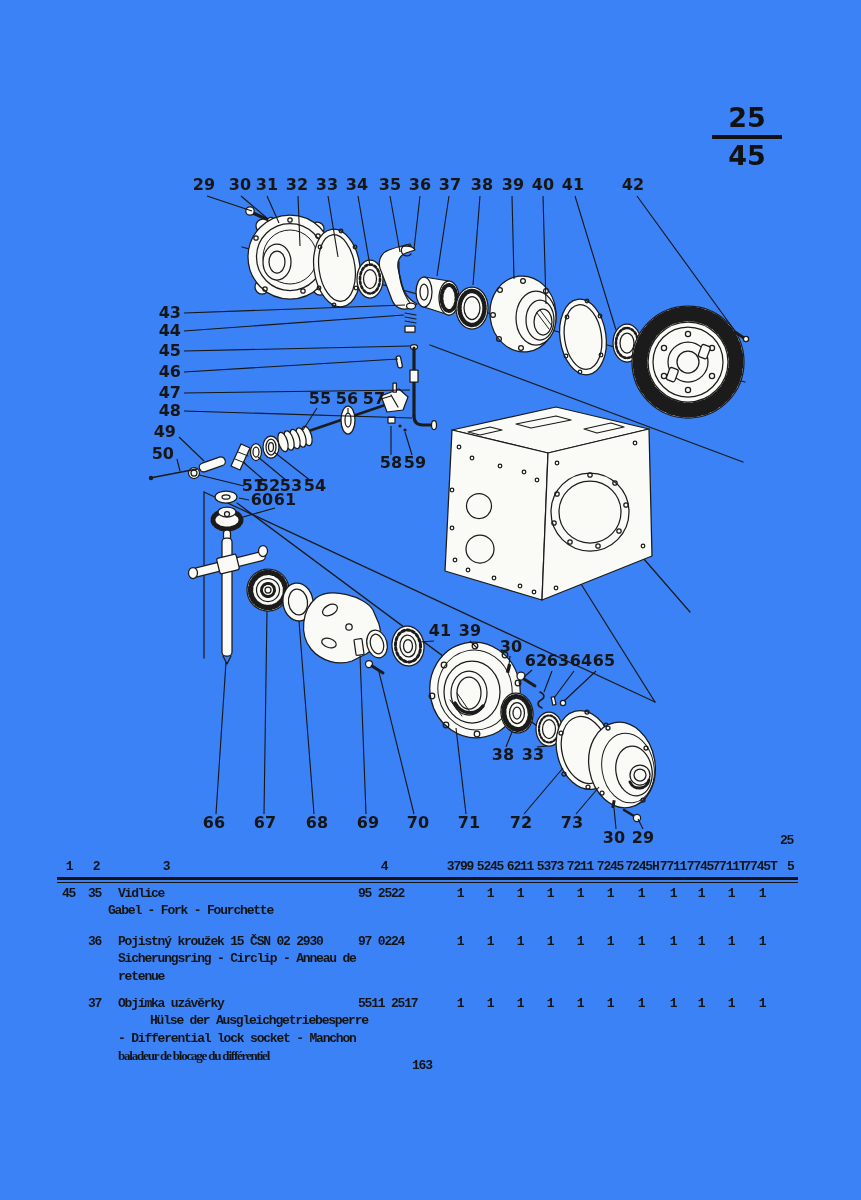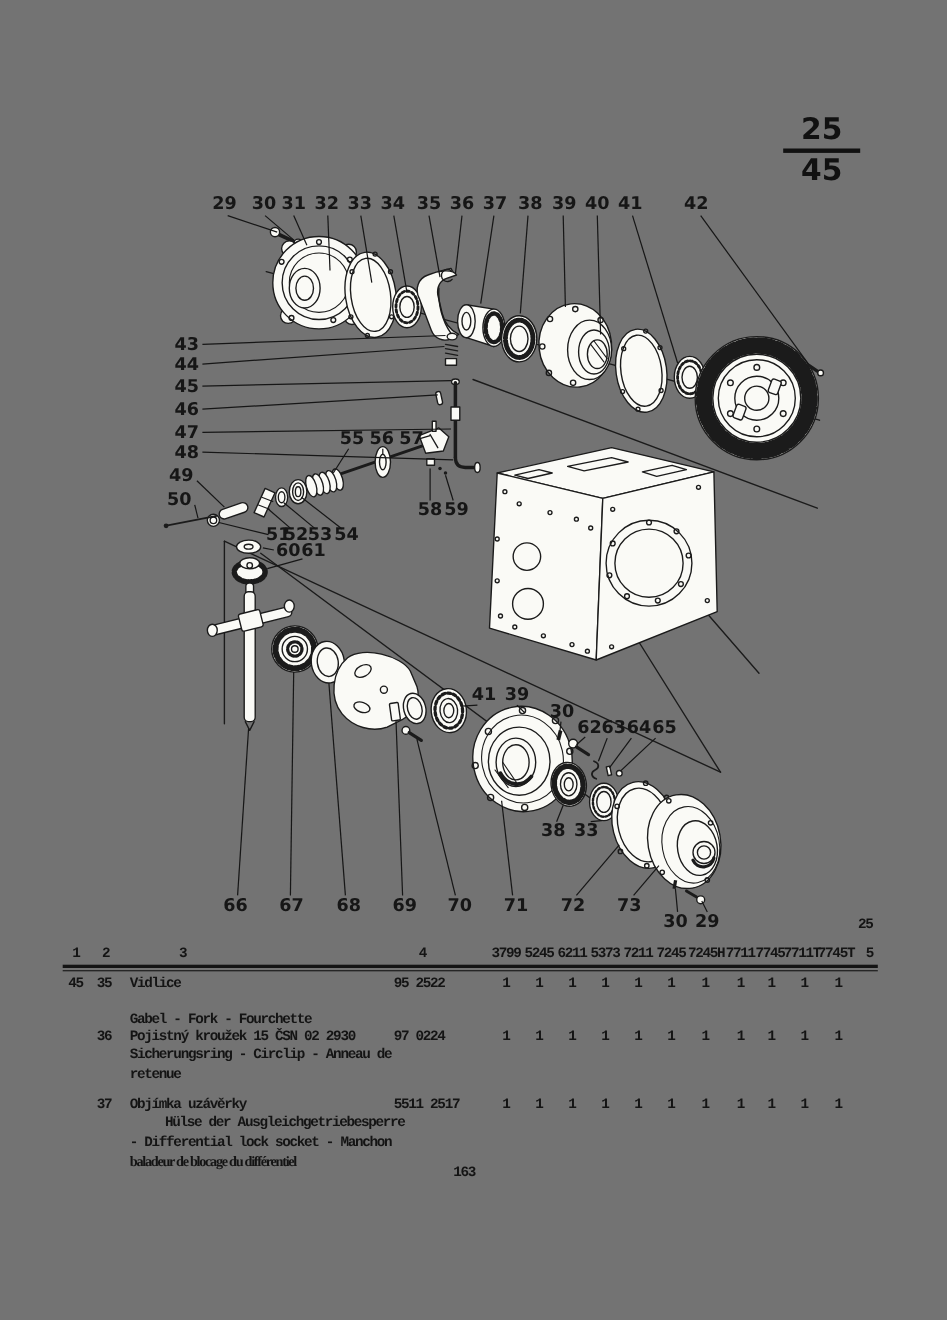--- a/index.html
+++ b/index.html
@@ -1,17 +1,17 @@
 <!DOCTYPE html>
 <html><head>
 <meta charset="utf-8">
 <style>
   html,body{margin:0;padding:0;}
   body{width:861px;height:1200px;background:#fafaf6;font-family:"Liberation Sans",sans-serif;}
-  .page{position:relative;width:861px;height:1200px;background:#737373;overflow:hidden;}
+  .page{position:relative;width:861px;height:1200px;background:#3b82f6;overflow:hidden;}
 
   
   .fraction{position:absolute;left:702px;top:103px;width:90px;text-align:center;
             font:700 27px "DejaVu Sans",sans-serif;color:#111;line-height:30px;}
   .frac-bar{height:3.5px;background:#111;margin:2px 10px;}
 
   
   #diagram-svg{position:absolute;left:0;top:0;}
   .pt{stroke:#1b1b1b;stroke-width:1.25;fill:none;stroke-linecap:round;stroke-linejoin:round;}
   .w{fill:#fafaf6;}
@@ -509,21 +509,21 @@
       <div class="tbl-text ctr" style="left: 580px; top: 859px;">7211</div>
       <div class="tbl-text ctr" style="left: 610px; top: 859px;">7245</div>
       <div class="tbl-text ctr" style="left: 642px; top: 859px;">7245H</div>
       <div class="tbl-text ctr" style="left: 673px; top: 859px;">7711</div>
       <div class="tbl-text ctr" style="left: 700px; top: 859px;">7745</div>
       <div class="tbl-text ctr" style="left: 729px; top: 859px;">7711T</div>
       <div class="tbl-text ctr" style="left: 760px; top: 859px;">7745T</div>
       <div class="tbl-text" style="left: 62px; top: 886px;">45</div>
       <div class="tbl-text" style="left: 88px; top: 886px;">35</div>
       <div class="tbl-text" style="left: 118px; top: 886px;">Vidlice</div>
-      <div class="tbl-text" style="left: 118px; top: 903.4px; margin-top: 16px;">Gabel - Fork - Fourchette</div>
+      <div class="tbl-text" style="left: 108px; top: 903.4px;">Gabel - Fork - Fourchette</div>
       <div class="tbl-text" style="left: 358px; top: 886px;">95 2522</div>
       <div class="tbl-text ctr" style="left: 460px; top: 886px;">1</div>
       <div class="tbl-text ctr" style="left: 490px; top: 886px;">1</div>
       <div class="tbl-text ctr" style="left: 520px; top: 886px;">1</div>
       <div class="tbl-text ctr" style="left: 550px; top: 886px;">1</div>
       <div class="tbl-text ctr" style="left: 580px; top: 886px;">1</div>
       <div class="tbl-text ctr" style="left: 610px; top: 886px;">1</div>
       <div class="tbl-text ctr" style="left: 641px; top: 886px;">1</div>
       <div class="tbl-text ctr" style="left: 673px; top: 886px;">1</div>
       <div class="tbl-text ctr" style="left: 701px; top: 886px;">1</div>

